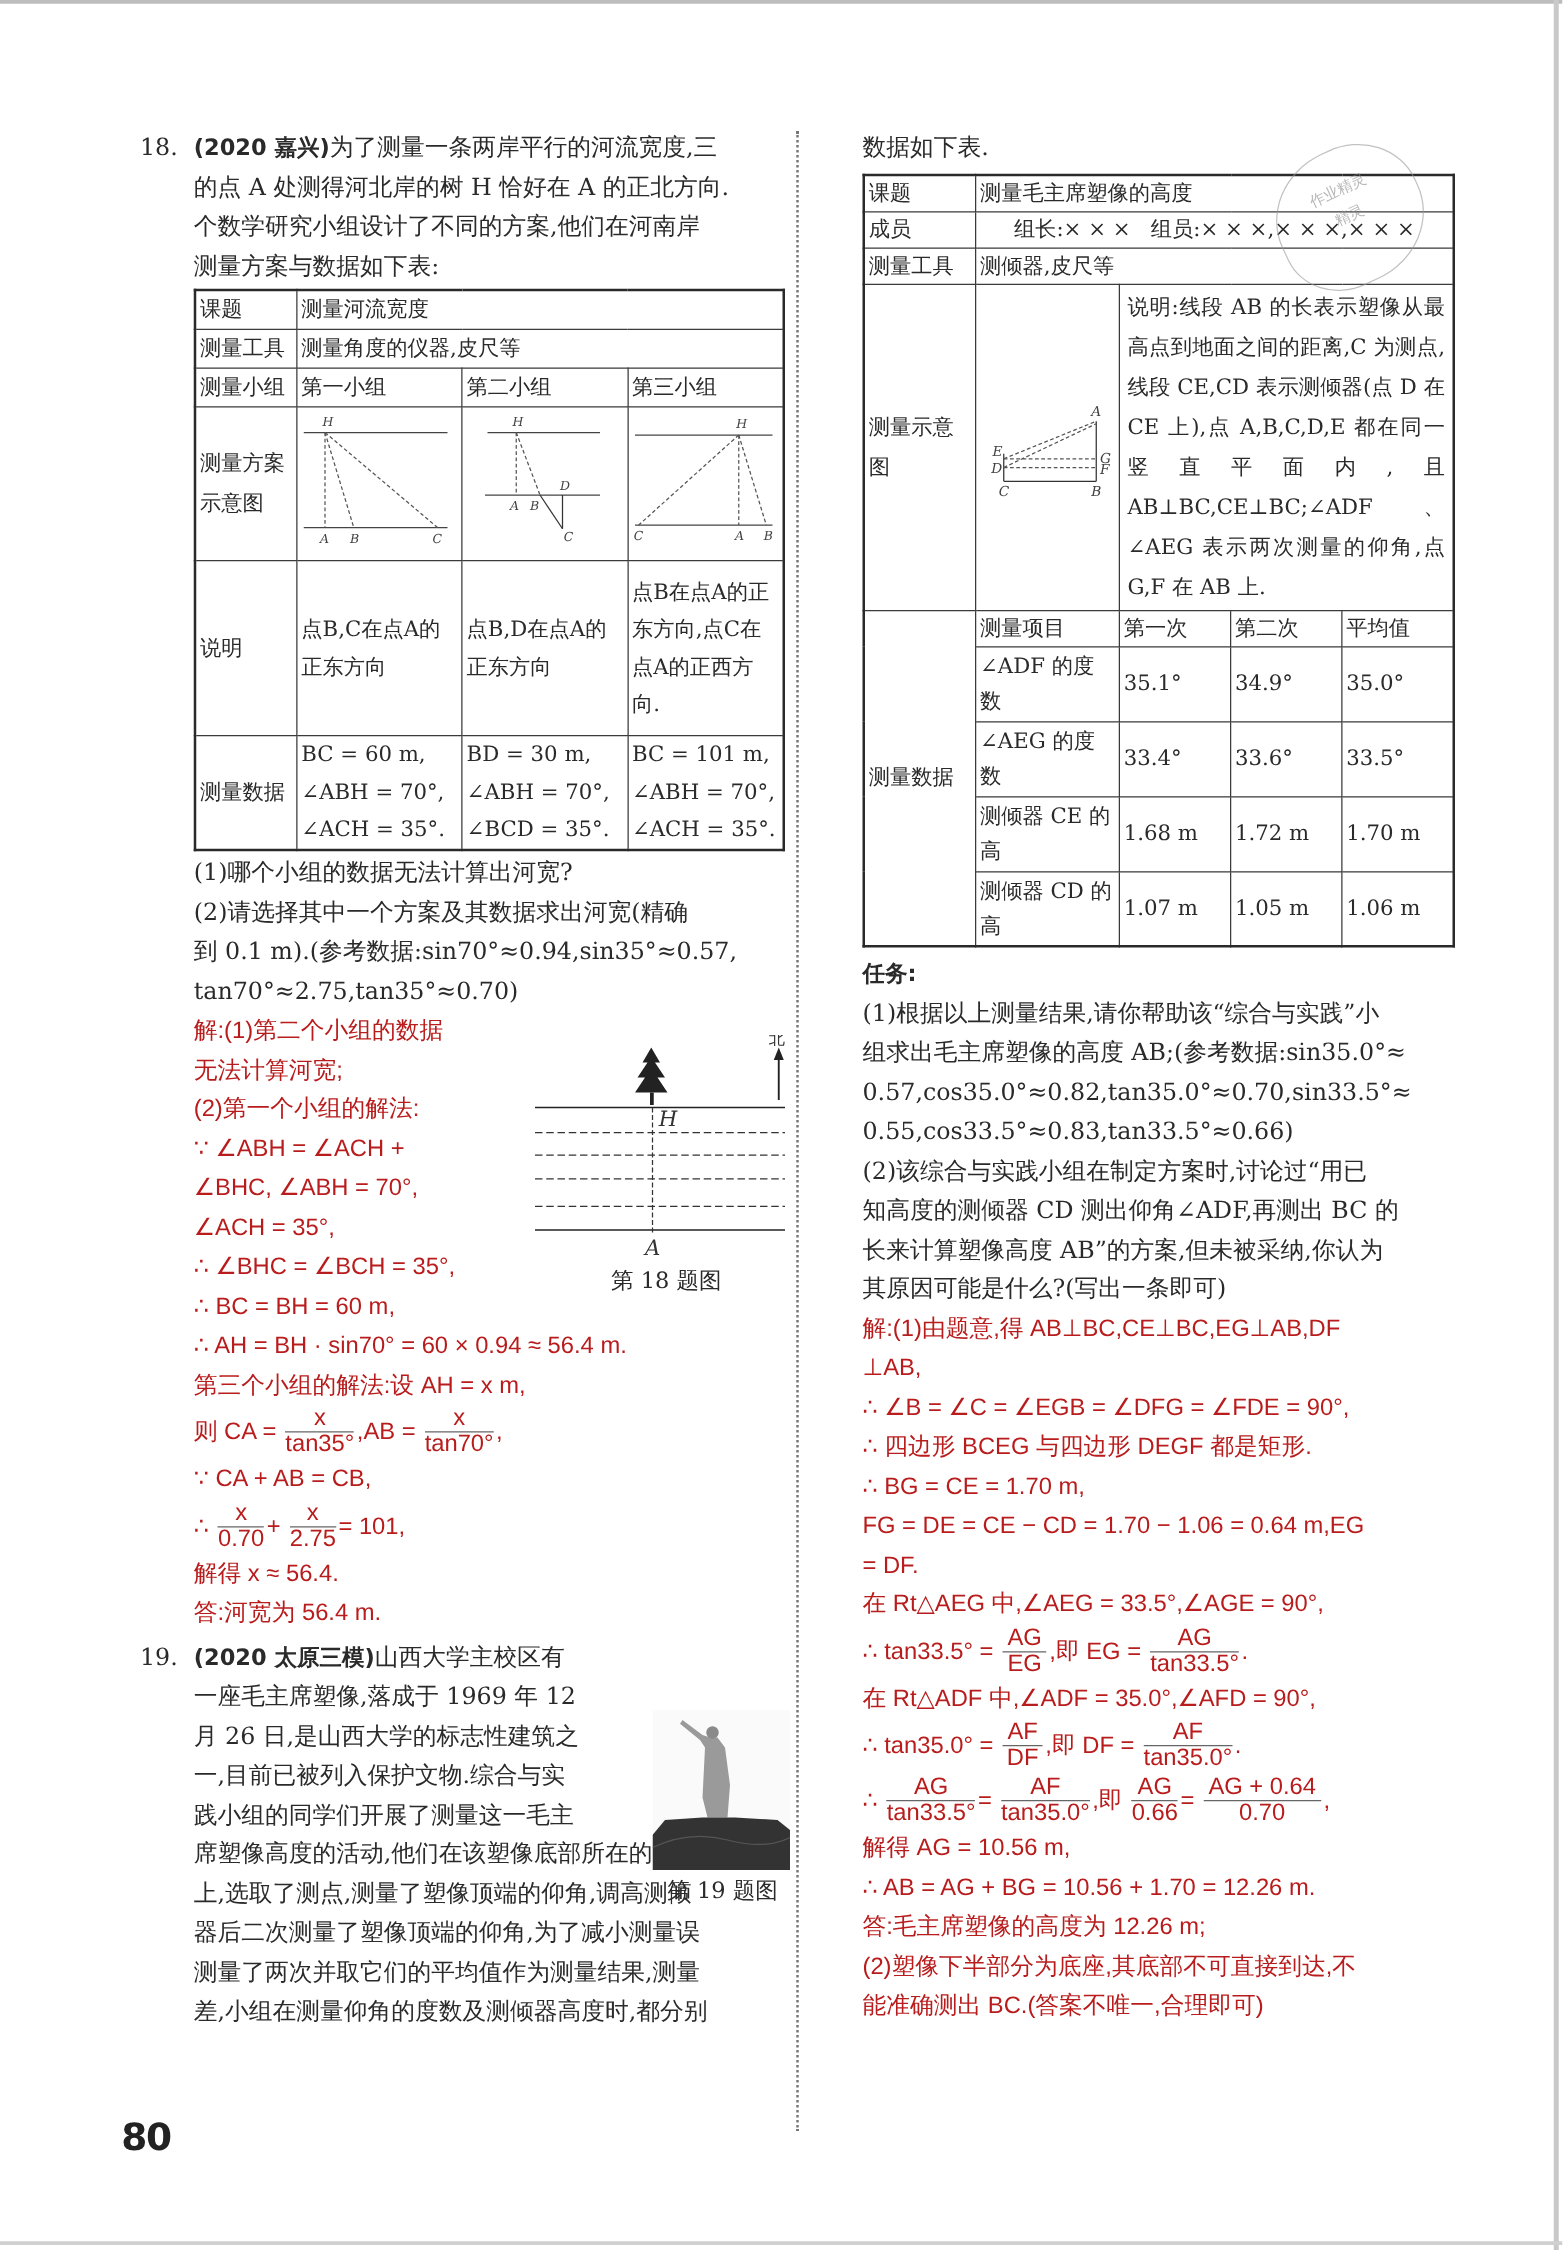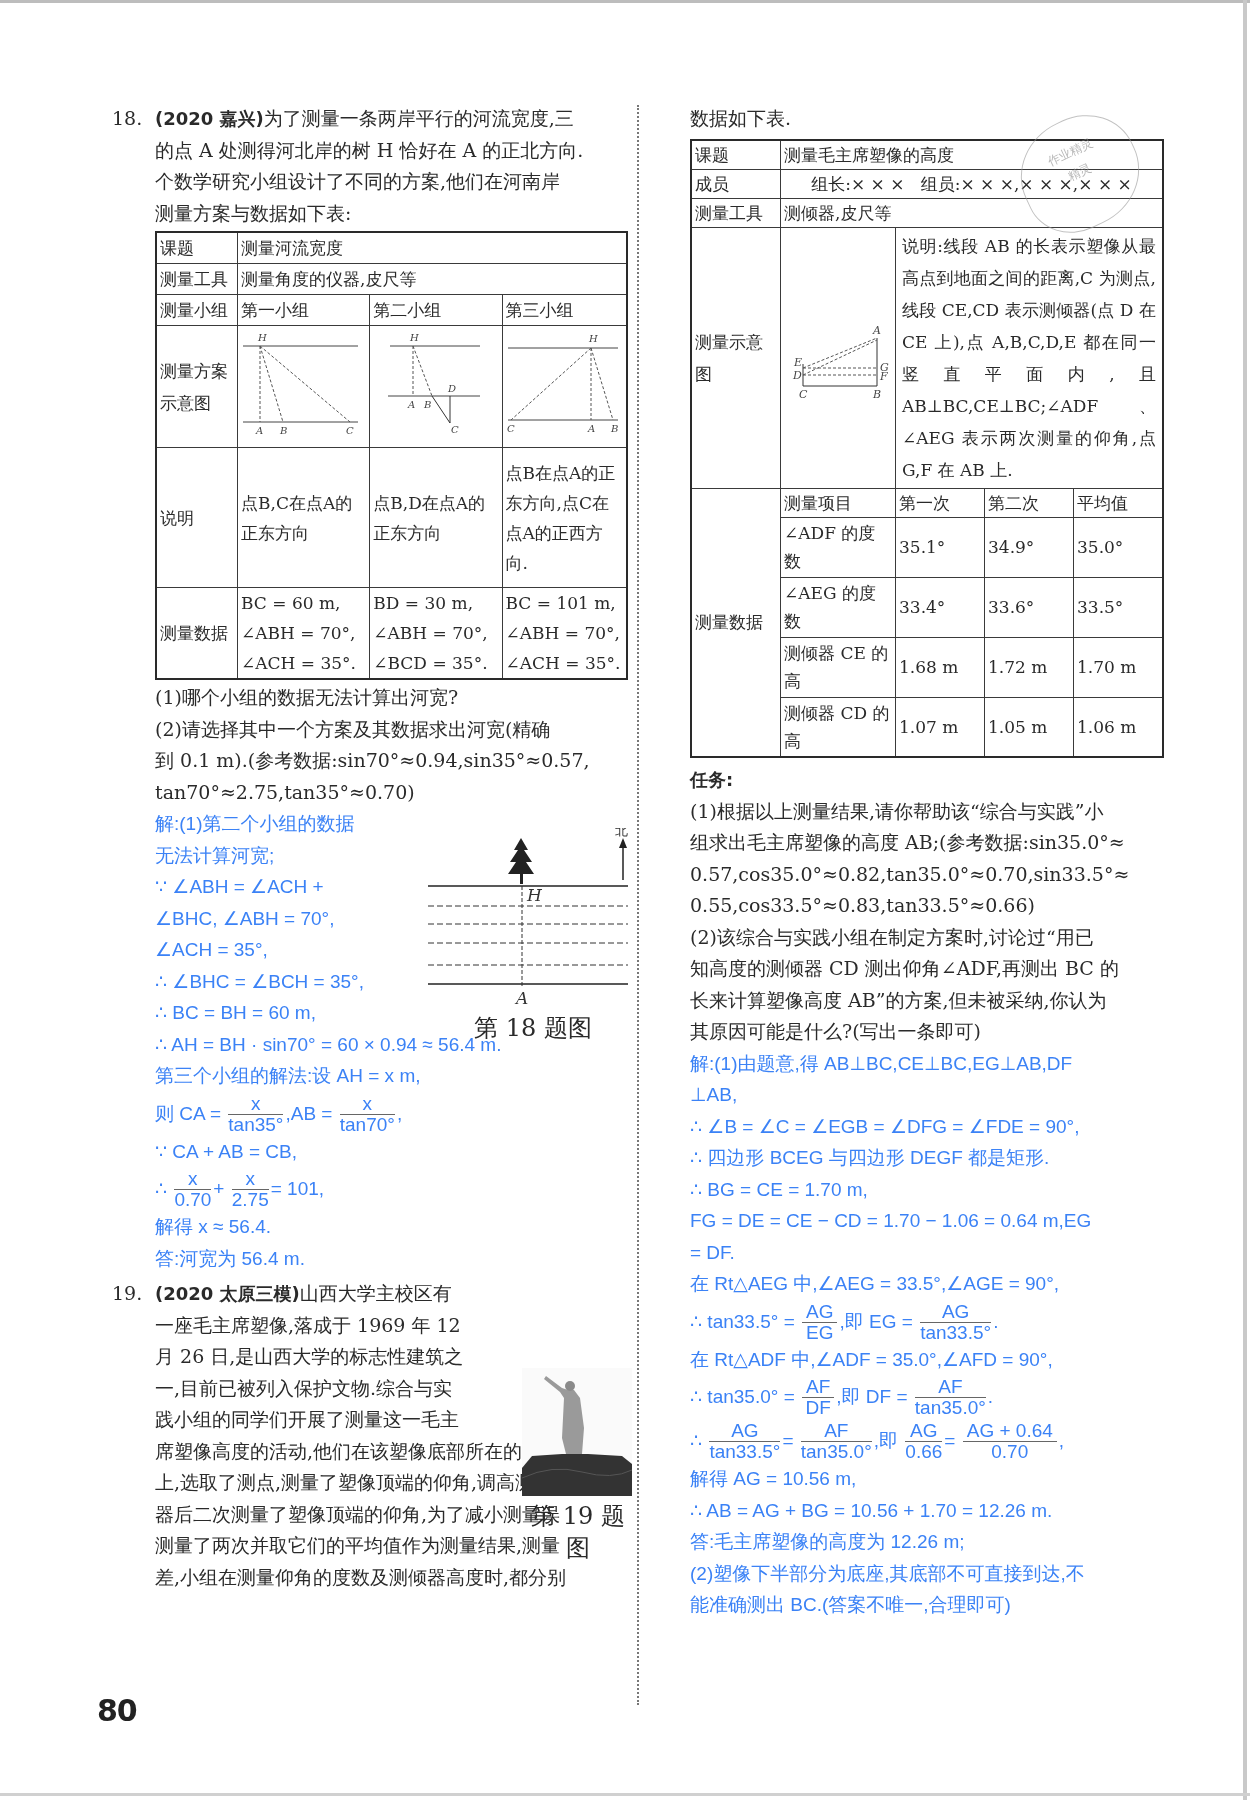--- a/index.html
+++ b/index.html
@@ -12,34 +12,34 @@
   .rightbar { position: absolute; left: 1243px; top: 0; width: 4px; height: 1800px; background: #c9c9c9; }
   .bottomline { position: absolute; left: 0; top: 1793px; width: 1250px; height: 3px; background: #d0d0d0; }
   .divider { position: absolute; left: 637px; top: 105px; height: 1600px; border-left: 2px dotted #777; }
   .col { position: absolute; font-size: 19px; line-height: 31.5px; }
   .col-left { left: 112px; top: 103px; width: 520px; }
   .col-right { left: 690px; top: 103px; width: 480px; }
   .line { white-space: nowrap; }
   .indent { padding-left: 43px; }
   .qnum { display: inline-block; width: 43px; }
   .b { font-weight: bold; font-family: "DejaVu Sans", "Liberation Sans", sans-serif; font-size: 18px; }
-  .sol { color: #3b82f6; font-family: "Liberation Sans", "DejaVu Sans", sans-serif; }
+  .sol { color: #b91c1c; font-family: "Liberation Sans", "DejaVu Sans", sans-serif; }
   table.t { border-collapse: collapse; font-size: 17px; line-height: 30px; }
   table.t td { border: 1.5px solid #3a3a3a; padding: 0 3px; vertical-align: middle; }
   table.t { border: 2.5px solid #2a2a2a; }
   .t1 { margin-left: 43px; width: 473px; margin-top: 2px; margin-bottom: 2px; }
   .t2 { width: 474px; margin-left: 0; margin-top: 4px; }
   .fig-cell { height: 112px; padding: 0 !important; position: relative; }
   .frac { display: inline-flex; flex-direction: column; vertical-align: middle; text-align: center; line-height: 20px; margin: 0 2px; }
   .frac .num { border-bottom: 1px solid #666; padding: 0 4px; }
   .fracline { line-height: 44px; }
   .pageno { position: absolute; left: 97px; top: 1693px; font-family: "DejaVu Sans", sans-serif; font-weight: bold; font-size: 30px; color: #222; letter-spacing: -1px; text-align: center; }
   .fig18 { position: absolute; left: 428px; top: 828px; width: 210px; height: 210px; }
   .fig19 { position: absolute; left: 522px; top: 1368px; width: 112px; height: 160px; }
-  .caption { font-size: 24px; text-align: center; }
+  .caption { font-size: 18px; text-align: center; }
   .stamp { position: absolute; left: 1020px; top: 118px; width: 120px; height: 110px; border: 1.5px solid #999; border-radius: 50% 45% 50% 40%; color: #888; font-size: 12px; transform: rotate(-25deg); opacity: 0.6; text-align: center; line-height: 22px; padding-top: 20px; box-sizing: border-box; }
   .tight td { line-height: 28px; }
 </style>
 </head>
 <body>
 
 <div class="topline"></div>
 <div class="rightbar"></div>
 <div class="bottomline"></div>
 <div class="divider"></div>
@@ -140,20 +140,21 @@
     </table>
 
   <div class="line indent">(1)哪个小组的数据无法计算出河宽?</div>
   <div class="line indent">(2)请选择其中一个方案及其数据求出河宽(精确</div>
   <div class="line indent">到 0.1 m).(参考数据:sin70°≈0.94,sin35°≈0.57,</div>
   <div class="line indent">tan70°≈2.75,tan35°≈0.70)</div>
 
   <div class="sol">
     <div class="line indent">解:(1)第二个小组的数据</div>
     <div class="line indent">无法计算河宽;</div>
+    <div class="line indent">(2)第一个小组的解法:</div>
     <div class="line indent">∵ ∠ABH = ∠ACH +</div>
     <div class="line indent">∠BHC, ∠ABH = 70°,</div>
     <div class="line indent">∠ACH = 35°,</div>
     <div class="line indent">∴ ∠BHC = ∠BCH = 35°,</div>
     <div class="line indent">∴ BC = BH = 60 m,</div>
     <div class="line indent">∴ AH = BH · sin70° = 60 × 0.94 ≈ 56.4 m.</div>
     <div class="line indent">第三个小组的解法:设 AH = x m,</div>
     <div class="line indent fracline">
       <span>则 CA =</span>
       <span class="frac">

